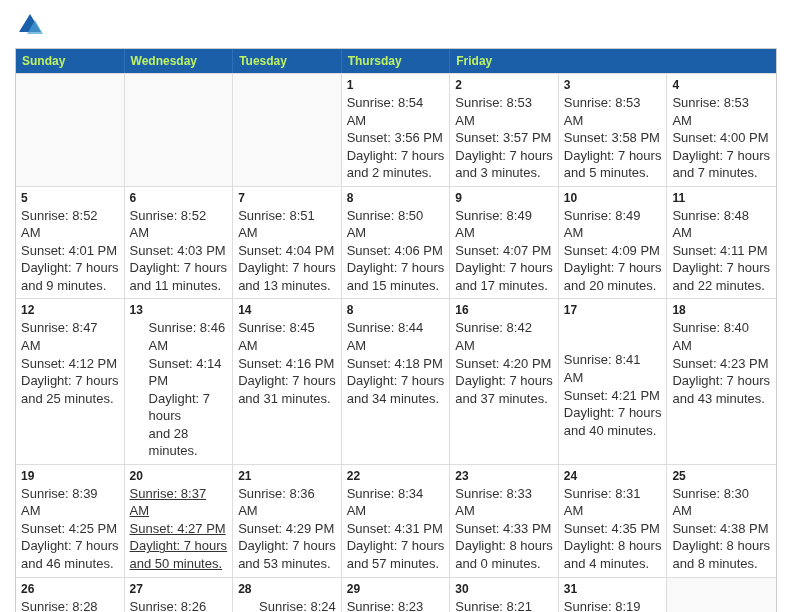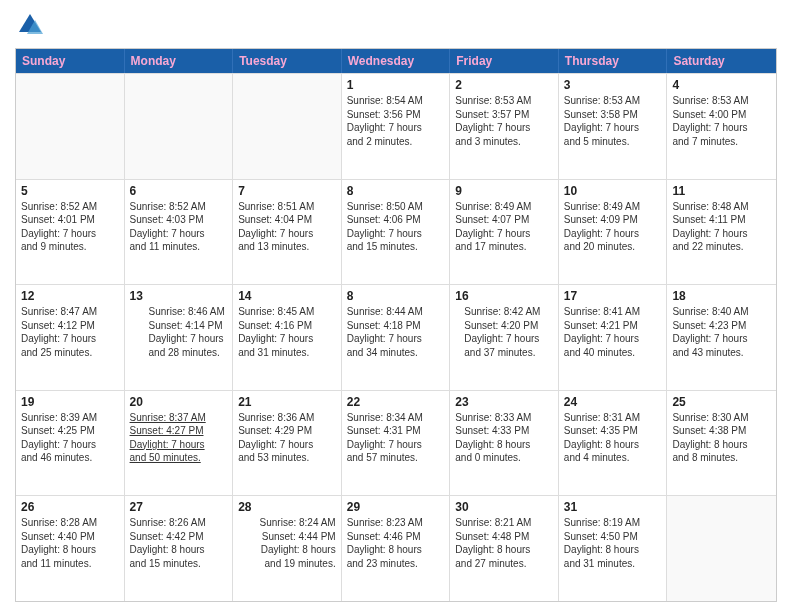--- a/index.html
+++ b/index.html
@@ -65,21 +65,21 @@
       display: flex;
       flex-direction: column;
       border: 1px solid #ccc;
     }
     .cal-header {
       display: grid;
       grid-template-columns: repeat(7, 1fr);
       background: #1a5fa8;
     }
     .cal-header-cell {
-      color: #f9a8d4;
+      color: #bef264;
       font-size: 12px;
       font-weight: bold;
       padding: 5px 6px;
       text-align: left;
       border-right: 1px solid #3070b8;
     }
     .cal-header-cell:last-child { border-right: none; }
     .cal-body {
       flex: 1;
       display: flex;
@@ -103,21 +103,21 @@
     }
     .cal-cell:last-child { border-right: none; }
     .cal-cell.empty { background: #f9f9f9; }
     .day-num {
       font-size: 12px;
       font-weight: bold;
       margin-bottom: 2px;
       color: #222;
     }
     .cell-text {
-      font-size: 10px;
+      font-size: 13px;
       line-height: 1.35;
       color: #333;
     }
   </style>
 </head>
 <body>
 
 <div class="page">
   <div class="header">
     <div class="logo">
@@ -132,26 +132,24 @@
     </div>
     <div class="title-block">
       <div class="month-title"></div>
       <div class="location"></div>
     </div>
   </div>
 
   <div class="calendar">
     <div class="cal-header">
     <div class="cal-header-cell">Sunday</div>
-        <div class="cal-header-cell">Monday</div>
+        <div class="cal-header-cell">Wednesday</div>
         <div class="cal-header-cell">Tuesday</div>
-        <div class="cal-header-cell">Wednesday</div>
+        <div class="cal-header-cell">Thursday</div>
         <div class="cal-header-cell">Friday</div>
-        <div class="cal-header-cell">Thursday</div>
-        <div class="cal-header-cell">Saturday</div>
       </div>
     <div class="cal-body">
     <div class="cal-row">
           <div class="cal-cell empty"></div>
           <div class="cal-cell empty"></div>
           <div class="cal-cell empty"></div>
           <div class="cal-cell">
             <div class="day-num">1</div>
             <div class="cell-text" style="white-space: pre-line;">Sunrise: 8:54 AM
 Sunset: 3:56 PM
@@ -255,28 +253,28 @@
           </div>
           <div class="cal-cell">
             <div class="day-num">8</div>
             <div class="cell-text" style="white-space: pre-line;">Sunrise: 8:44 AM
 Sunset: 4:18 PM
 Daylight: 7 hours
 and 34 minutes.</div>
           </div>
           <div class="cal-cell">
             <div class="day-num">16</div>
-            <div class="cell-text" style="white-space: pre-line; margin-left: 9px;">Sunrise: 8:42 AM
+            <div class="cell-text" style="white-space: pre-line;">Sunrise: 8:42 AM
 Sunset: 4:20 PM
 Daylight: 7 hours
 and 37 minutes.</div>
           </div>
           <div class="cal-cell">
             <div class="day-num">17</div>
-            <div class="cell-text" style="white-space: pre-line;">Sunrise: 8:41 AM
+            <div class="cell-text" style="white-space: pre-line; margin-top: 32px;">Sunrise: 8:41 AM
 Sunset: 4:21 PM
 Daylight: 7 hours
 and 40 minutes.</div>
           </div>
           <div class="cal-cell">
             <div class="day-num">18</div>
             <div class="cell-text" style="white-space: pre-line;">Sunrise: 8:40 AM
 Sunset: 4:23 PM
 Daylight: 7 hours
 and 43 minutes.</div>

